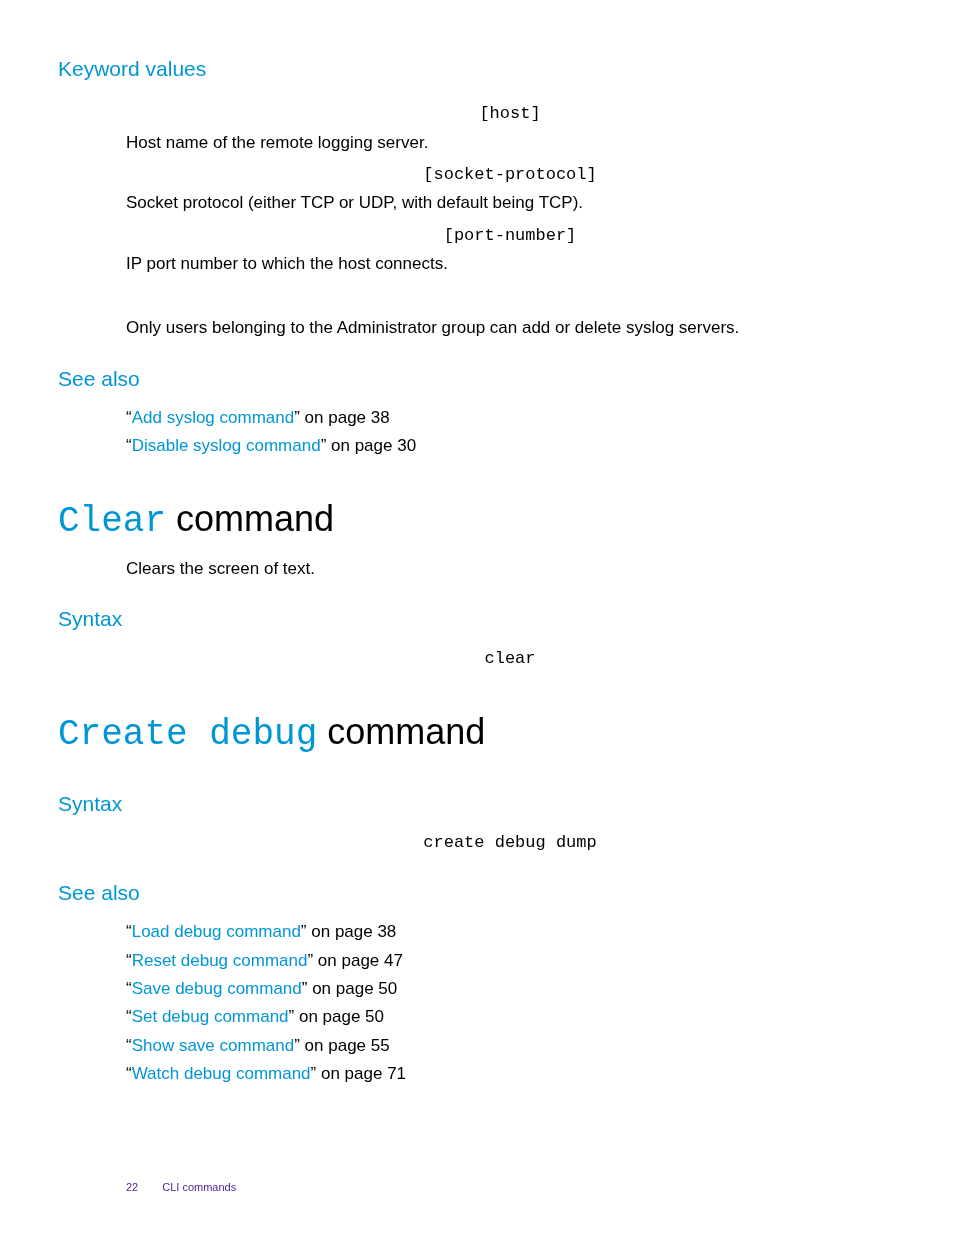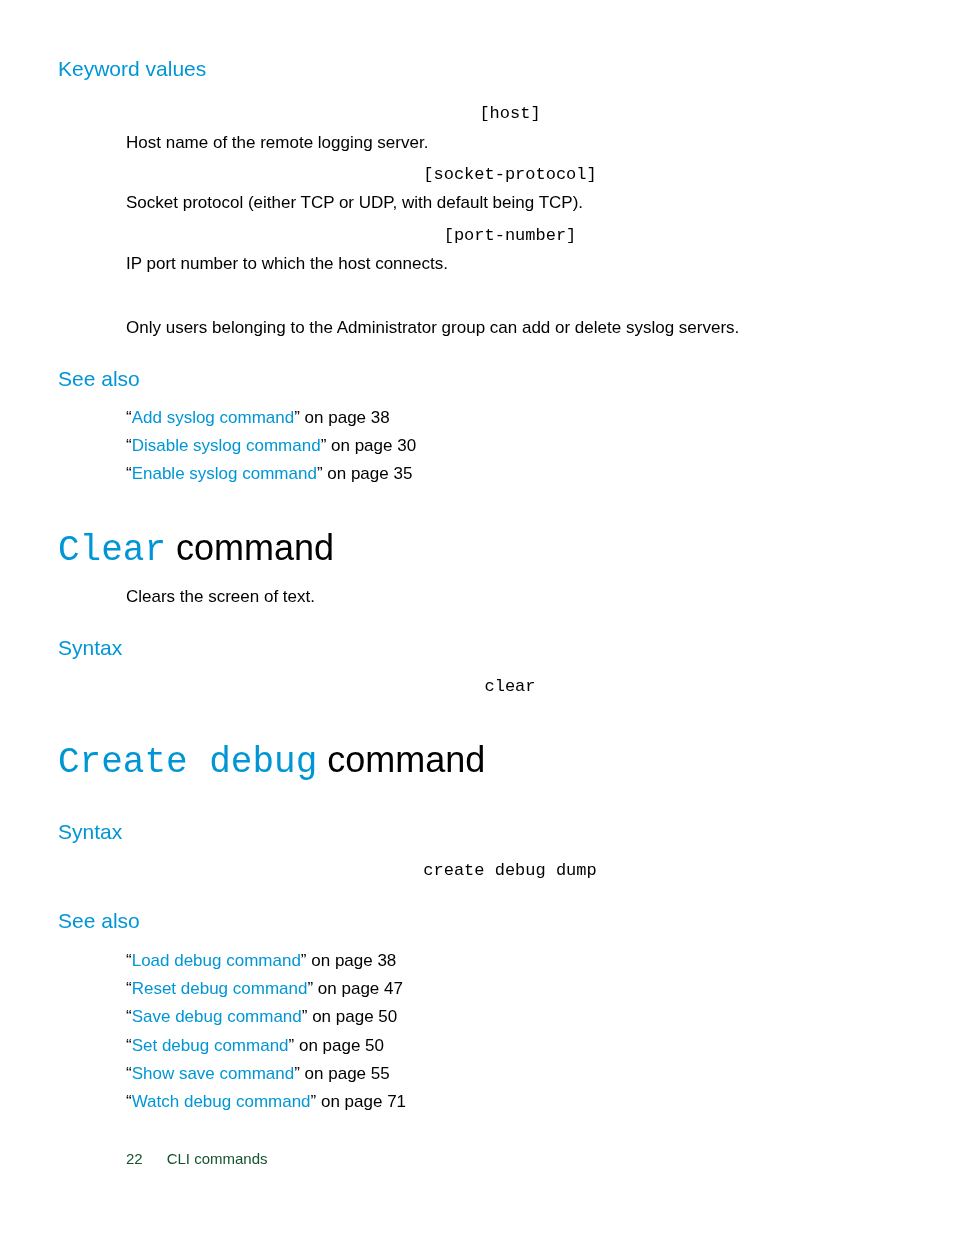--- a/index.html
+++ b/index.html
@@ -57,23 +57,23 @@
   }
   .ref-line {
     margin: 0 0 6px 0;
   }
   .spacer-sm { height: 14px; }
   .spacer-md { height: 22px; }
   .spacer-lg { height: 38px; }
   .footer {
     position: absolute;
     left: 126px;
-    bottom: 68px;
-    font-size: 15px;
-    color: #14532d;
+    bottom: 42px;
+    font-size: 11px;
+    color: #4c1d95;
   }
   .footer .pg { margin-right: 24px; }
 </style>
 </head>
 <body>
 
 <div class="page">
 
   <h3 class="sub-head">Keyword values</h3>
   <div class="spacer-sm"></div>
@@ -99,21 +99,20 @@
     <p>Only users belonging to the Administrator group can add or delete syslog servers.</p>
   </div>
 
   <div class="spacer-md"></div>
 
   <h3 class="sub-head">See also</h3>
   <div class="spacer-sm"></div>
   <div class="body-block">
     <p class="ref-line"><span>“</span><span class="linkish">Add syslog command</span><span>” on page 38</span></p>
     <p class="ref-line"><span>“</span><span class="linkish">Disable syslog command</span><span>” on page 30</span></p>
-    <p class="ref-line"><span>“</span><span class="linkish">Enable syslog command</span><span>” on page 35</span></p>
   </div>
 
   <div class="spacer-lg"></div>
 
   <h2 class="h2-cmd"><span class="cmd-mono">Clear</span><span> command</span></h2>
   <div class="spacer-sm"></div>
   <div class="body-block">
     <p>Clears the screen of text.</p>
   </div>
   <div class="spacer-md"></div>

